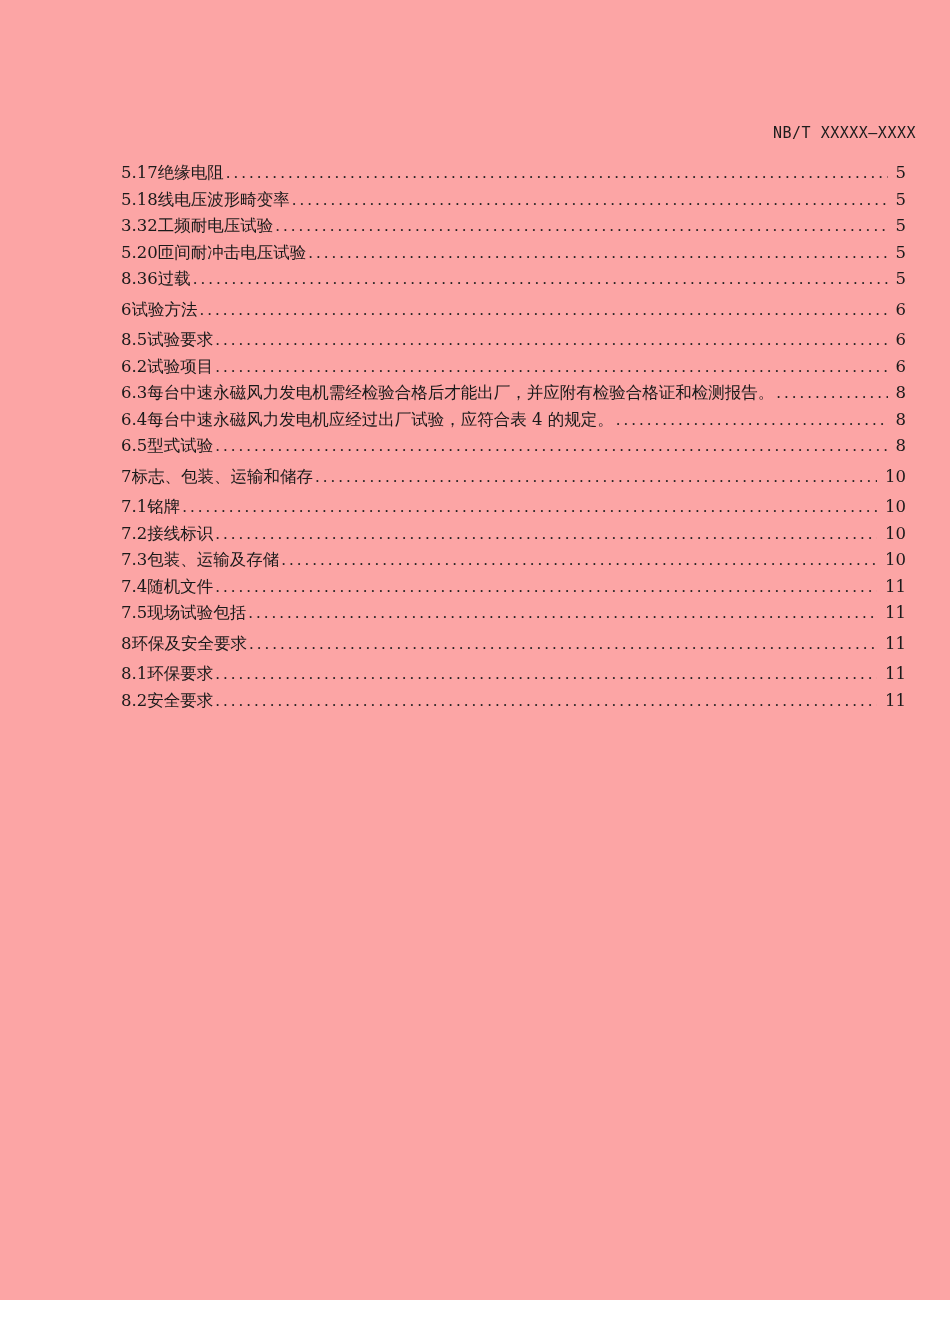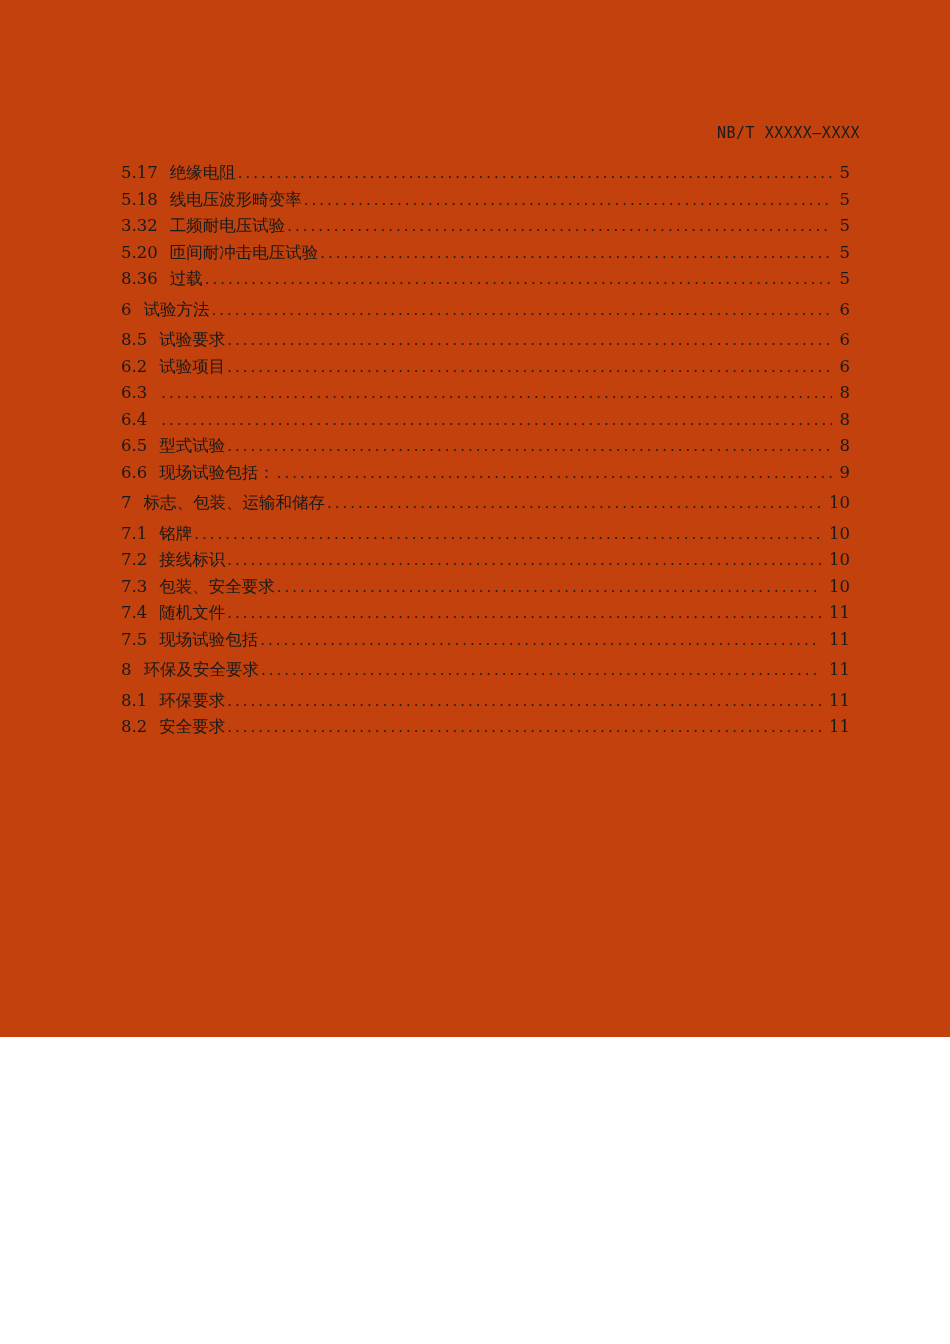--- a/index.html
+++ b/index.html
@@ -4,25 +4,25 @@
 <style>
   * { box-sizing: border-box; }
   html, body {
     margin: 0;
     padding: 0;
     background: #ffffff;
   }
   .page {
     position: relative;
     width: 950px;
-    height: 1037px;
-    background: #c2410c;
+    height: 1300px;
+    background: #fca5a5;
     color: #1a1a1a;
     font-family: "DejaVu Serif", "Liberation Serif", serif;
-    padding: 124px 100px 0 121px;
+    padding: 124px 44px 0 121px;
     overflow: hidden;
   }
   .header {
     text-align: right;
     margin-right: -10px;
     font-family: "DejaVu Sans Mono", "Liberation Mono", monospace;
     font-size: 15px;
     line-height: 18px;
     letter-spacing: 0.5px;
     color: #1c1c1c;
@@ -36,21 +36,21 @@
     align-items: baseline;
     font-size: 16.5px;
     line-height: 26.5px;
     white-space: nowrap;
   }
   .toc-row.level-1 {
     margin: 4px 0;
   }
   .toc-num {
     flex: 0 0 auto;
-    margin-right: 12px;
+    margin-right: 0;
   }
   .toc-title {
     flex: 0 1 auto;
     overflow: hidden;
     text-align: center;
   }
   .toc-dots {
     flex: 1 1 0;
     min-width: 0;
     overflow: hidden;
@@ -119,39 +119,35 @@
     <span class="toc-page">6</span>
   </div>
       <div class="toc-row level-2">
     <span class="toc-num">6.2</span>
     <span class="toc-title">试验项目</span>
     <span class="toc-dots"></span>
     <span class="toc-page">6</span>
   </div>
       <div class="toc-row level-2">
     <span class="toc-num">6.3</span>
+    <span class="toc-title">每台中速永磁风力发电机需经检验合格后才能出厂，并应附有检验合格证和检测报告。</span>
     <span class="toc-dots"></span>
     <span class="toc-page">8</span>
   </div>
       <div class="toc-row level-2">
     <span class="toc-num">6.4</span>
+    <span class="toc-title">每台中速永磁风力发电机应经过出厂试验，应符合表 4 的规定。</span>
     <span class="toc-dots"></span>
     <span class="toc-page">8</span>
   </div>
       <div class="toc-row level-2">
     <span class="toc-num">6.5</span>
     <span class="toc-title">型式试验</span>
     <span class="toc-dots"></span>
     <span class="toc-page">8</span>
-  </div>
-      <div class="toc-row level-2">
-    <span class="toc-num">6.6</span>
-    <span class="toc-title">现场试验包括：</span>
-    <span class="toc-dots"></span>
-    <span class="toc-page">9</span>
   </div>
       <div class="toc-row level-1">
     <span class="toc-num">7</span>
     <span class="toc-title">标志、包装、运输和储存</span>
     <span class="toc-dots"></span>
     <span class="toc-page">10</span>
   </div>
       <div class="toc-row level-2">
     <span class="toc-num">7.1</span>
     <span class="toc-title">铭牌</span>
@@ -159,21 +155,21 @@
     <span class="toc-page">10</span>
   </div>
       <div class="toc-row level-2">
     <span class="toc-num">7.2</span>
     <span class="toc-title">接线标识</span>
     <span class="toc-dots"></span>
     <span class="toc-page">10</span>
   </div>
       <div class="toc-row level-2">
     <span class="toc-num">7.3</span>
-    <span class="toc-title">包装、安全要求</span>
+    <span class="toc-title">包装、运输及存储</span>
     <span class="toc-dots"></span>
     <span class="toc-page">10</span>
   </div>
       <div class="toc-row level-2">
     <span class="toc-num">7.4</span>
     <span class="toc-title">随机文件</span>
     <span class="toc-dots"></span>
     <span class="toc-page">11</span>
   </div>
       <div class="toc-row level-2">

